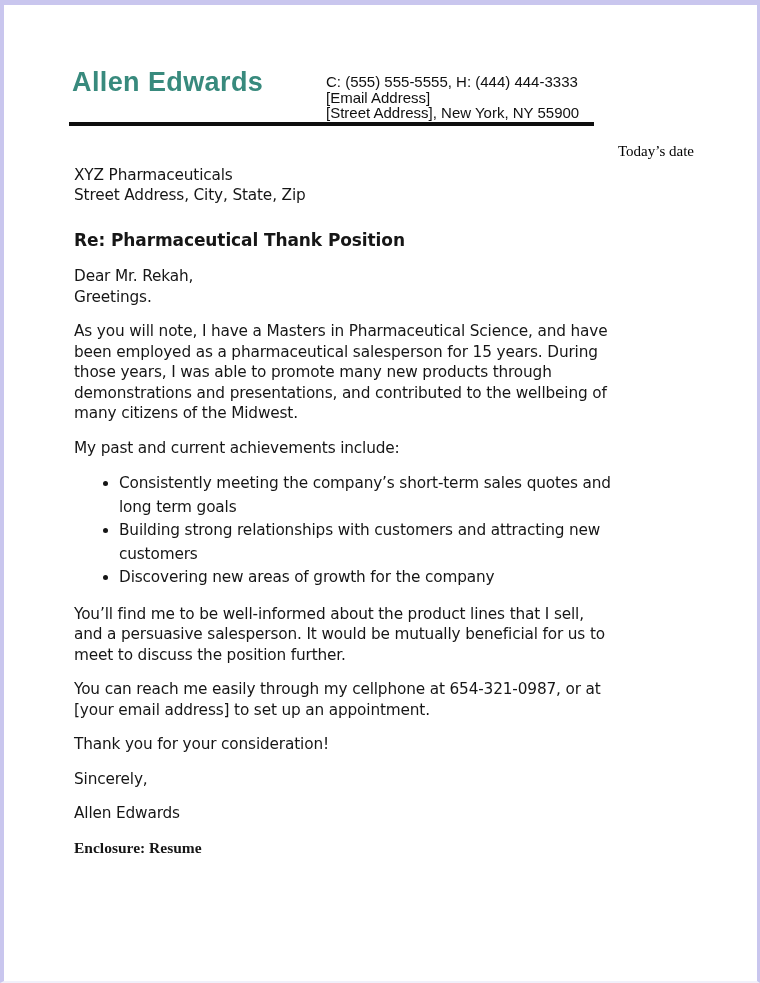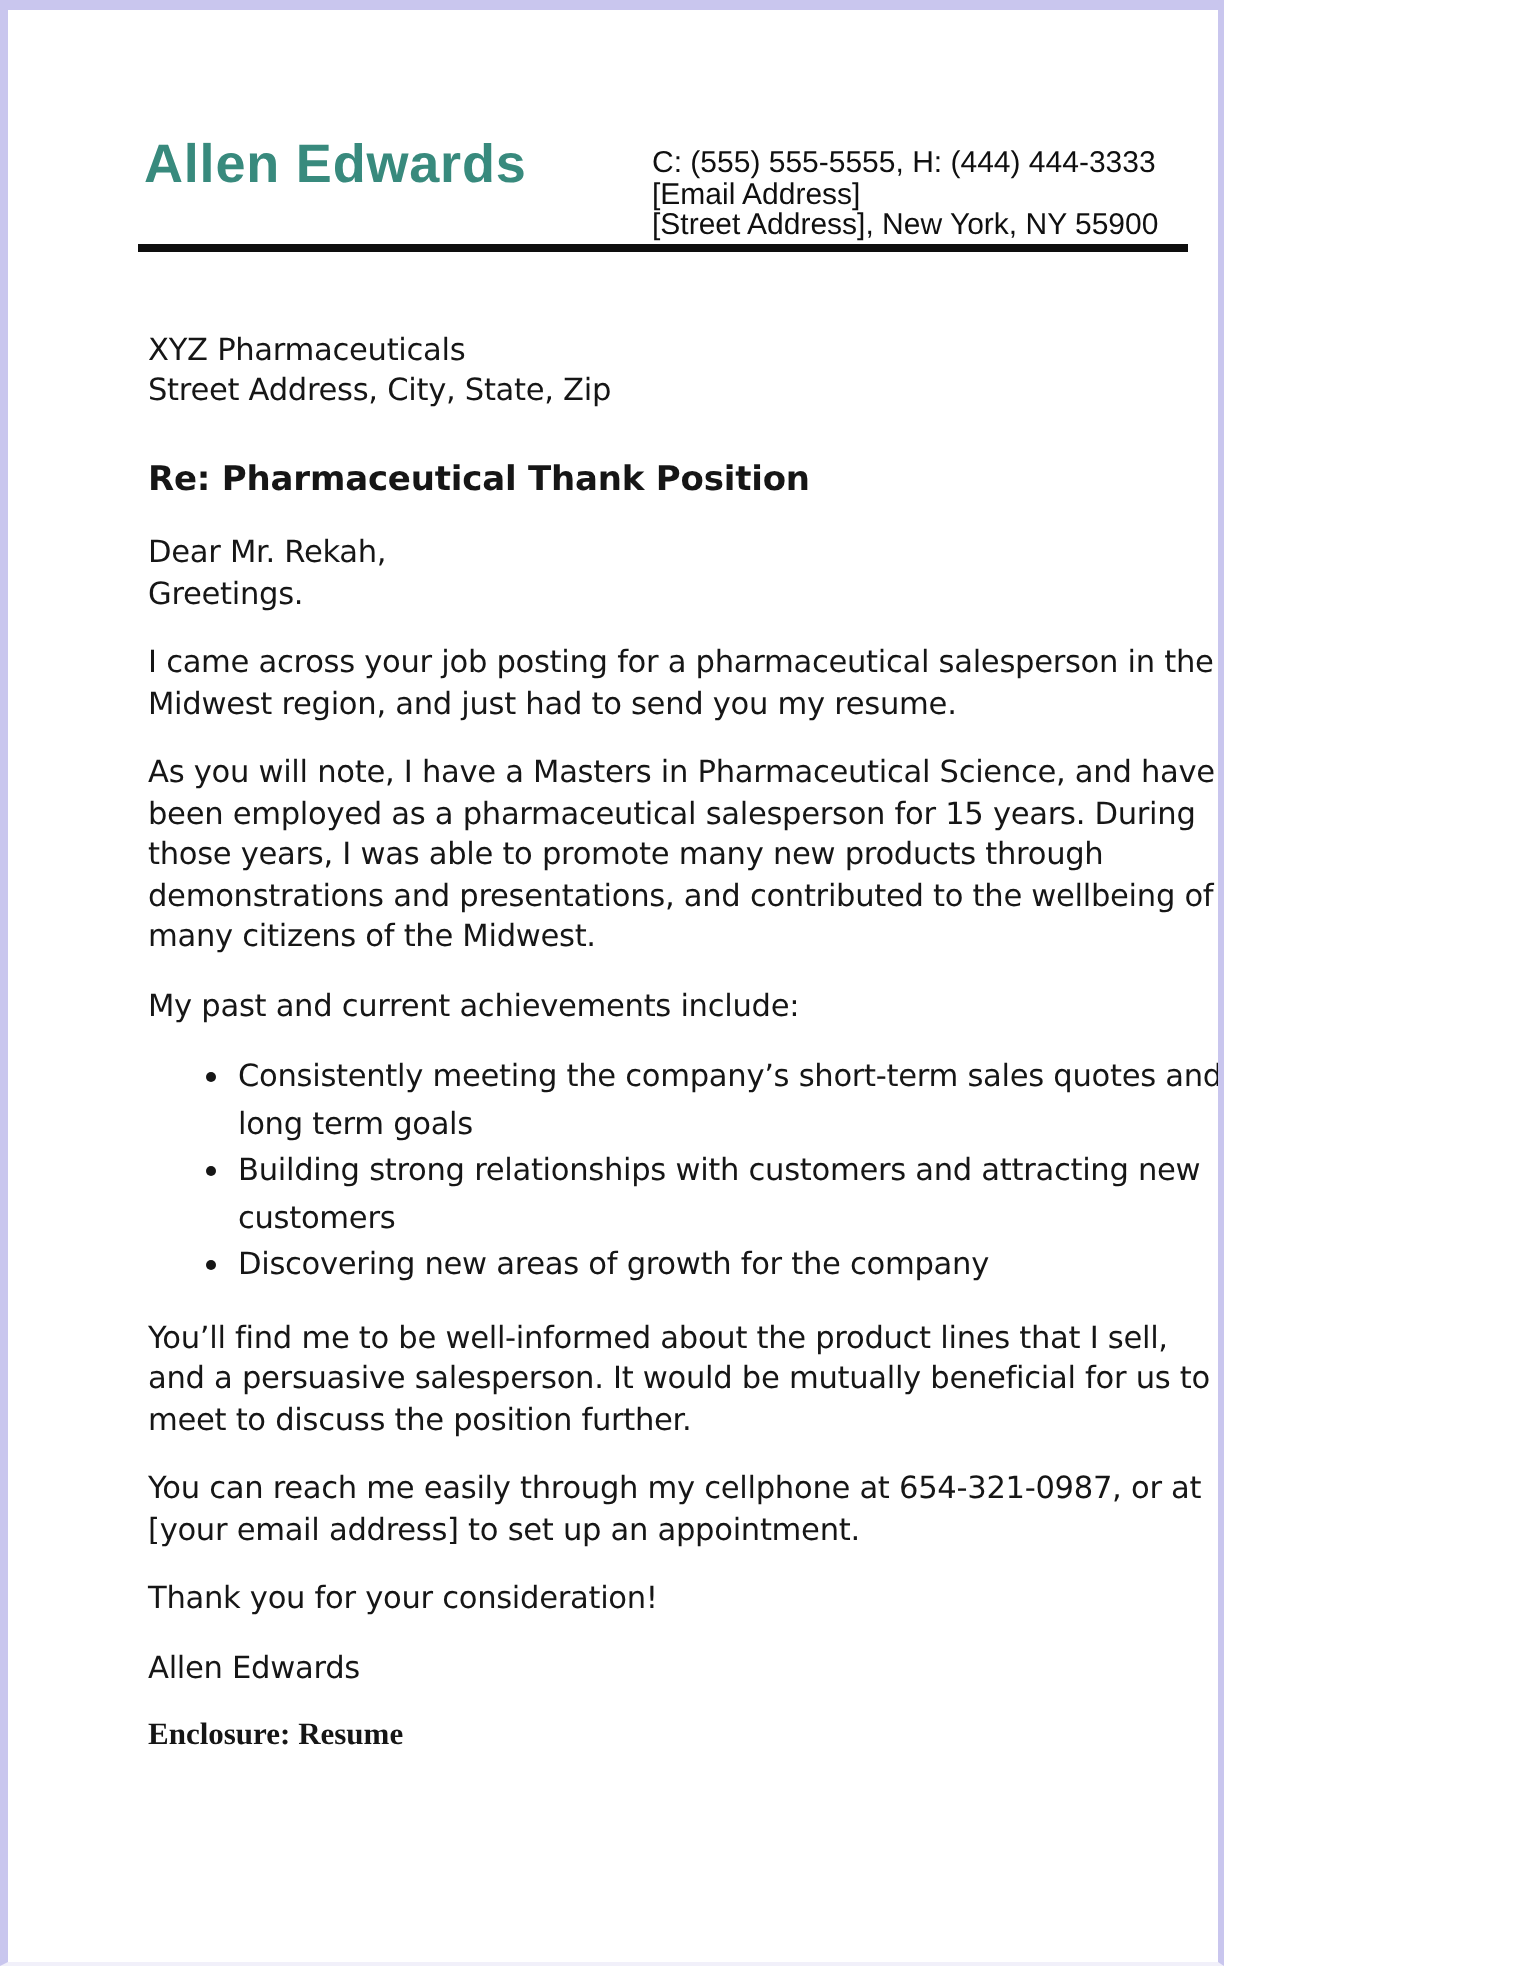--- a/index.html
+++ b/index.html
@@ -1,18 +1,18 @@
 <!DOCTYPE html>
 <html style="--accent: #388a7d; --frame: #c9c6ee;"><head>
 <meta charset="utf-8">
 <style>
   :root { --accent:#388a7d; --frame:#c9c6ee; --ink:#161616; }
   html,body { margin:0; padding:0; background:#fff; }
   .page {
-    position:relative; width:612px; height:983px; box-sizing:border-box;
+    position:relative; width:760px; height:983px; box-sizing:border-box;
     background:#fff; overflow:hidden;
     border-top:5px solid var(--frame);
     border-left:4px solid var(--frame);
     border-right:3px solid var(--frame);
     border-bottom:2px solid #f1f0fa;
     color:var(--ink);
     font-family:"DejaVu Sans", sans-serif;
   }
   .sender-name {
     position:absolute; left:68px; top:62px; margin:0;
@@ -79,22 +79,20 @@
     <div class="recipient">
       <div>XYZ Pharmaceuticals</div>
       <div>Street Address, City, State, Zip</div>
     </div>
 
     <div class="subject">Re: Pharmaceutical Thank Position</div>
 
     <p class="salutation">Dear Mr. Rekah,
 Greetings.</p>
 
-    <p>I came across your job posting for a pharmaceutical salesperson in the
-Midwest region, and just had to send you my resume.</p>
 
     <p>As you will note, I have a Masters in Pharmaceutical Science, and have
 been employed as a pharmaceutical salesperson for 15 years. During
 those years, I was able to promote many new products through
 demonstrations and presentations, and contributed to the wellbeing of
 many citizens of the Midwest.</p>
 
     <p>My past and current achievements include:</p>
 
     <ul class="achievements">
@@ -107,19 +105,20 @@
 
     <p>You’ll find me to be well-informed about the product lines that I sell,
 and a persuasive salesperson. It would be mutually beneficial for us to
 meet to discuss the position further.</p>
 
     <p>You can reach me easily through my cellphone at 654-321-0987, or at
 [your email address] to set up an appointment.</p>
 
     <p>Thank you for your consideration!</p>
 
+    <p>Sincerely,</p>
 
     <p>Allen Edwards</p>
 
     <p class="enclosure">Enclosure: Resume</p>
 
   </div>
 </div>
 
 </body></html>

